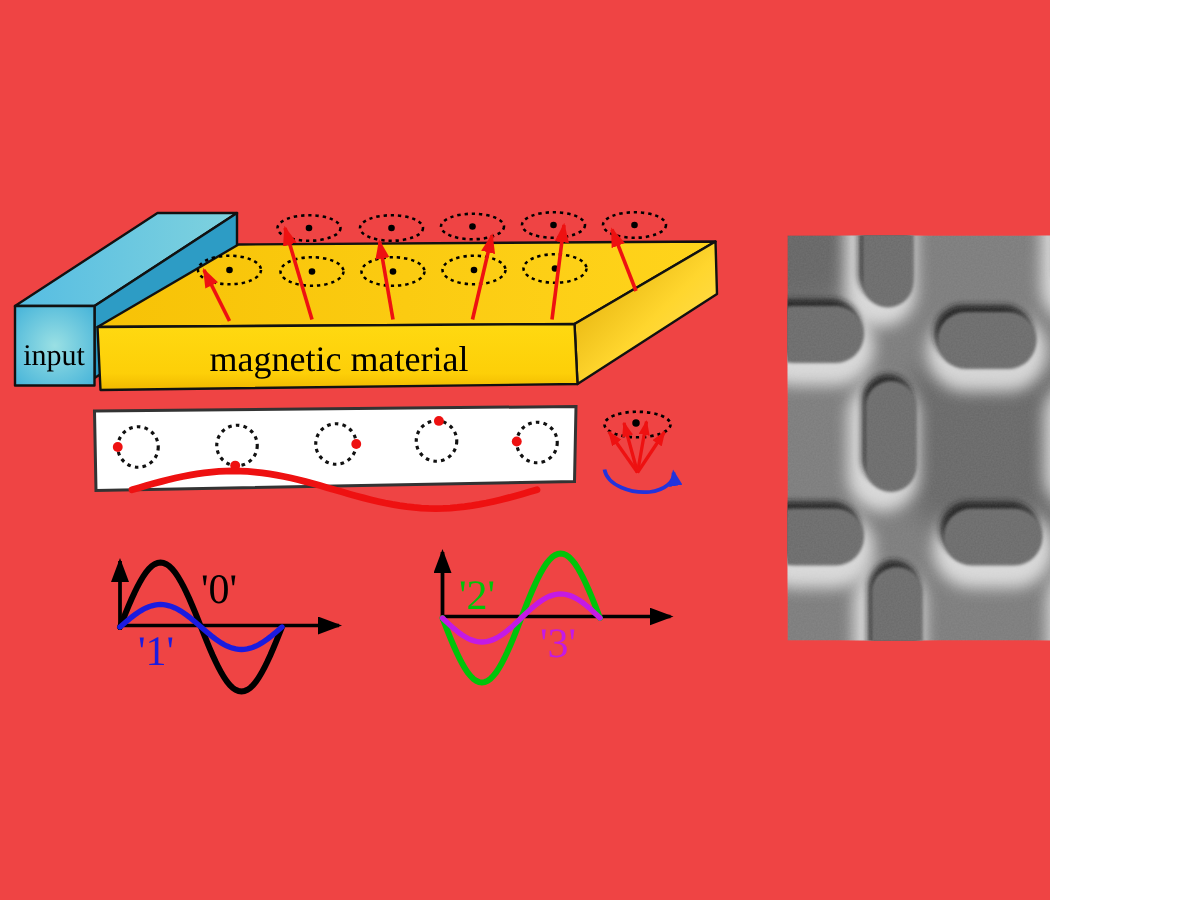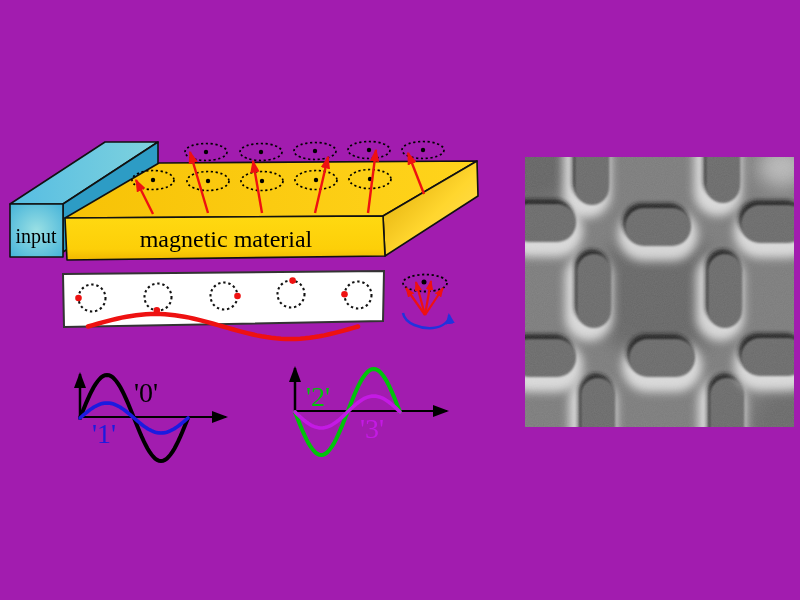--- a/index.html
+++ b/index.html
@@ -1,16 +1,16 @@
 <!DOCTYPE html>
 <html><head>
 <meta charset="utf-8">
 <style>
   html,body{margin:0;padding:0;background:#ffffff;}
-  #stage{position:relative;width:800px;height:600px;background:#a21caf;overflow:hidden;}
+  #stage{position:relative;width:700px;height:600px;background:#ef4444;overflow:hidden;}
   svg{position:absolute;left:0;top:0;}
   text{font-family:"Liberation Serif","DejaVu Serif",serif;}
 </style>
 </head>
 <body>
 
 <div id="stage">
 <svg width="800" height="600" viewBox="0 0 800 600">
   <defs>
     <linearGradient id="gSlabFront" x1="0" y1="0" x2="0" y2="1">

